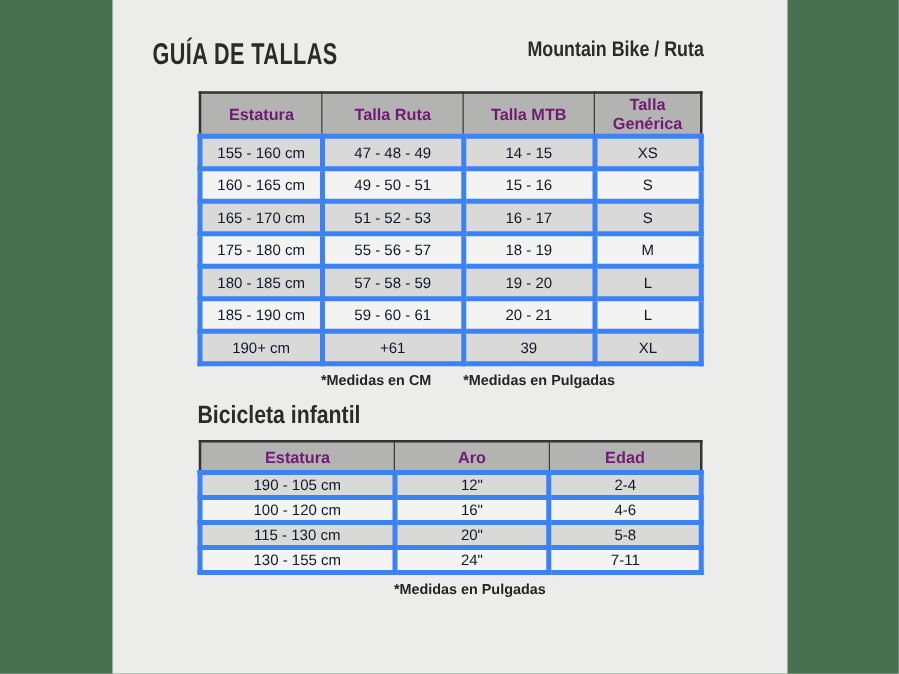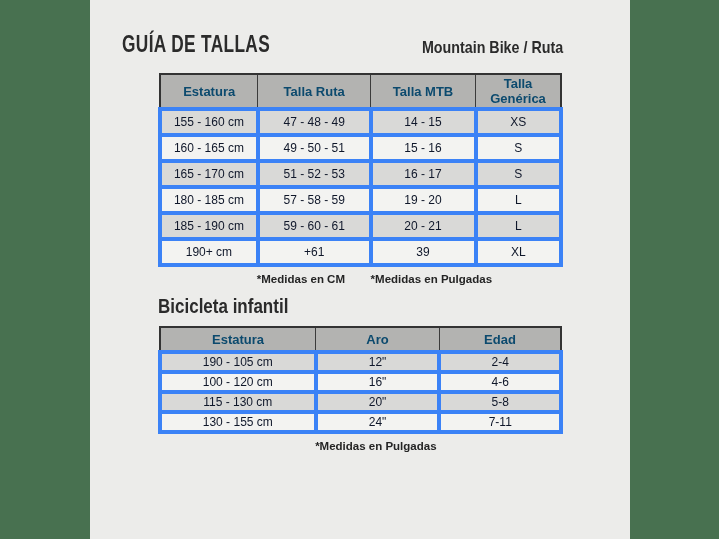--- a/index.html
+++ b/index.html
@@ -14,21 +14,20 @@
   }
   .panel {
     position: absolute;
     left: 90px; top: 0;
     width: 540px; height: 539px;
     background: var(--panel, #ECECEA);
   }
   .header-row {
     display: flex;
     justify-content: space-between;
-    align-items: flex-end;
     margin: 30px 67px 0 32px;
   }
   .page-title {
     margin: 0;
     font-size: 24px;
     font-weight: bold;
     letter-spacing: .5px;
     color: #2b2b2b;
     white-space: nowrap;
     transform: scaleX(.72);
@@ -50,21 +49,21 @@
     table-layout: fixed;
     text-align: center;
     border: 2px solid #333;
   }
   .tbl th {
     background: var(--table-header-bg, #B3B3B1);
     font-size: 13px;
     font-weight: bold;
     height: 25px;
     border: 1px solid #3b3b3b;
-    color: #0c4a6e;
+    color: #701a75;
   }
   .tbl td {
     font-size: 12px;
     height: 26px;
     border: 4px solid #3b82f6;
     color: #0f172a;
   }
   .kids td { height: 17px; margin-left: 28px; }
   .kids { margin-top: 8px; }
   .tbl tbody tr:nth-child(odd) td  { background: var(--row-gray, #D9D9D7); }
@@ -136,20 +135,26 @@
           <td>15 - 16</td>
           <td>S</td>
         </tr>
         <tr>
           <td>165 - 170 cm</td>
           <td>51 - 52 - 53</td>
           <td>16 - 17</td>
           <td>S</td>
         </tr>
         <tr>
+          <td>175 - 180 cm</td>
+          <td>55 - 56 - 57</td>
+          <td>18 - 19</td>
+          <td>M</td>
+        </tr>
+        <tr>
           <td>180 - 185 cm</td>
           <td>57 - 58 - 59</td>
           <td>19 - 20</td>
           <td>L</td>
         </tr>
         <tr>
           <td>185 - 190 cm</td>
           <td>59 - 60 - 61</td>
           <td>20 - 21</td>
           <td>L</td>

